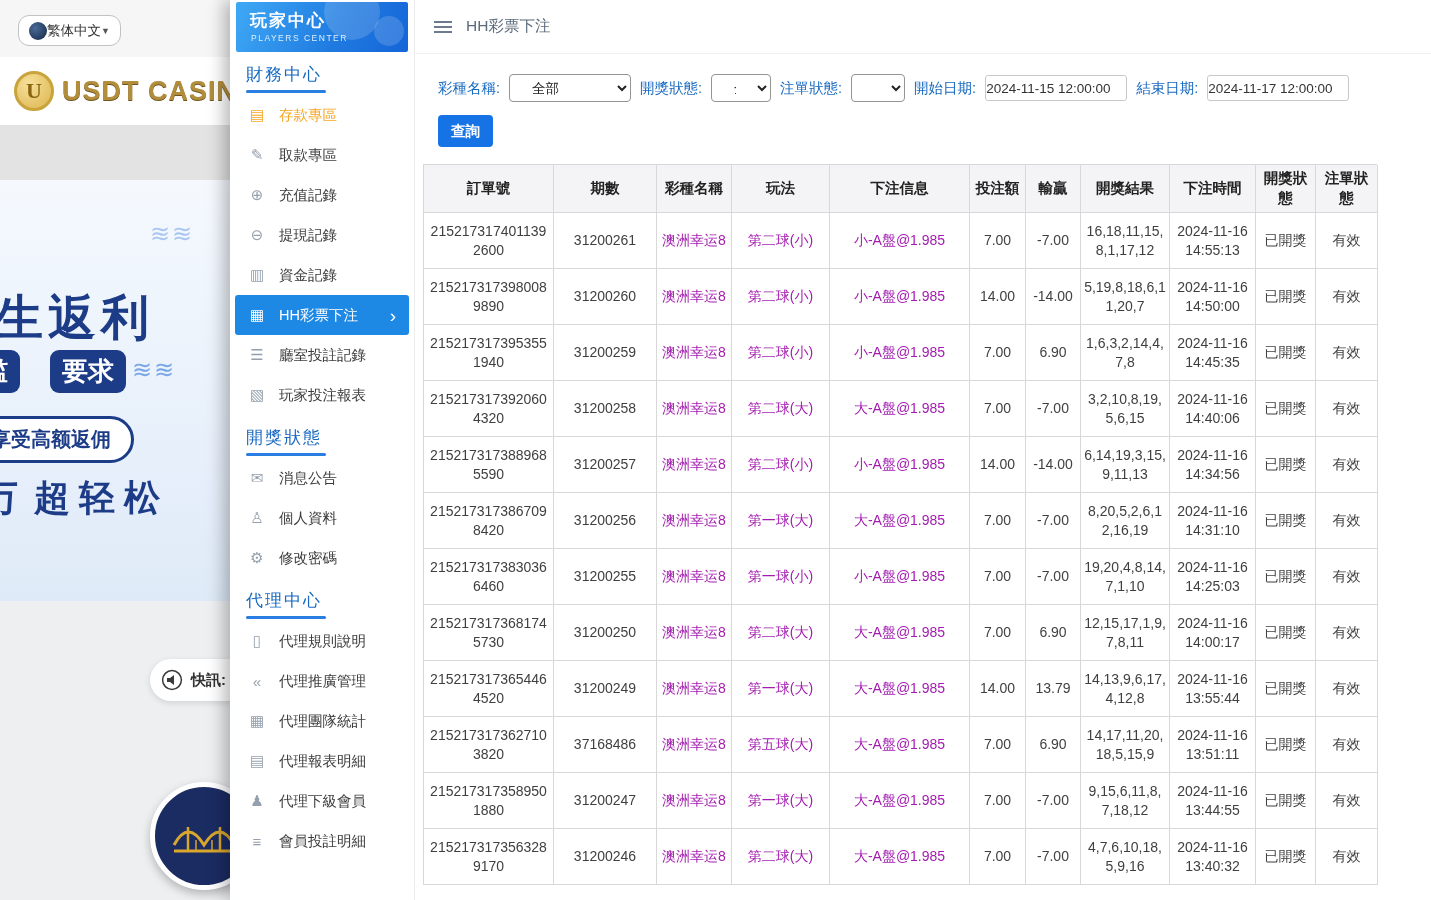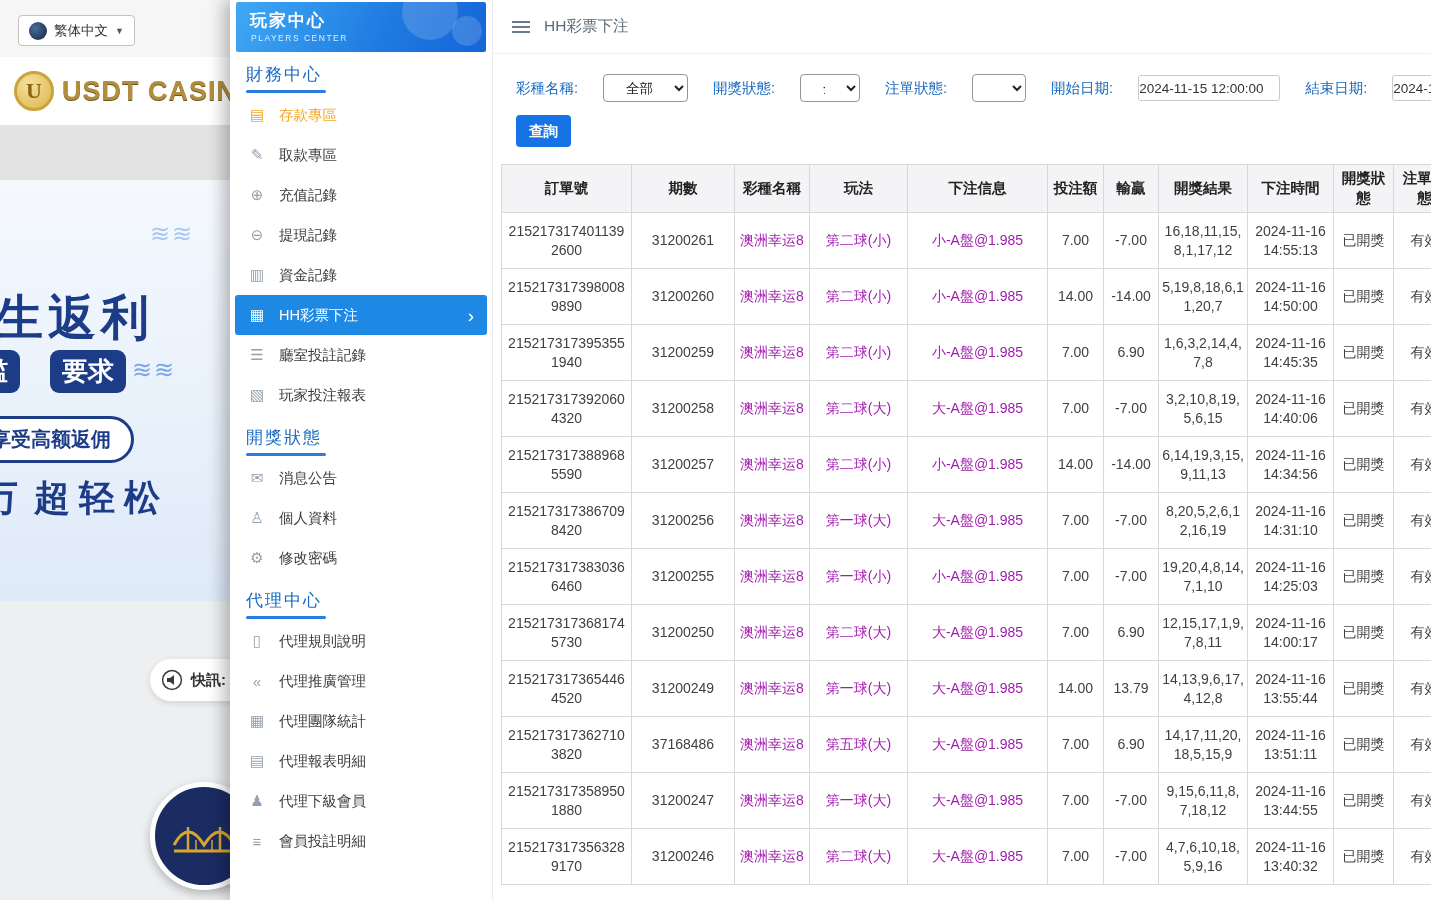--- a/index.html
+++ b/index.html
@@ -7,22 +7,22 @@
   body {
     font-family: "Liberation Sans","DejaVu Sans",sans-serif;
     background:#eef0f2; position:relative; color:#333;
   }
 
   
   .bg { position:absolute; inset:0; z-index:1; }
   .bg-topbar { position:absolute; left:0; top:0; width:100%; height:57px; background:#f6f6f6; }
   .lang-btn {
     position:absolute; left:18px; top:15px; height:31px; padding:8px 10px;
-    background:#fff; border:1px solid #c2c2c2; border-radius:4px;
-    display:flex; align-items:center; gap:7px; cursor:pointer; font-size:13.5px; color:#333;
+    background:#fff; border:1px solid #c2c2c2; border-radius:11px;
+    display:flex; align-items:center; cursor:pointer; font-size:13.5px; color:#333;
   }
   .globe { width:18px; height:18px; border-radius:50%;
     background: radial-gradient(circle at 35% 35%, #4a6b96, #233a5c 70%); flex:none; }
   .caret { font-size:9px; color:#555; }
   .logo-row { position:absolute; left:0; top:57px; width:100%; height:68px; background:#ffffff;
     display:flex; align-items:center; gap:8px; padding-left:14px; }
   .coin { width:40px; height:40px; border-radius:50%; border:3px solid #c9a43c;
     background: radial-gradient(circle at 35% 30%, #f7e09a, #dcb54f); color:#8a6410;
     display:flex; align-items:center; justify-content:center; font-weight:bold; font-size:22px;
     font-family:"Liberation Serif","DejaVu Serif",serif; }
@@ -51,21 +51,21 @@
     display:flex; align-items:center; gap:8px; padding-left:11px; font-size:15px; font-weight:bold; color:#333; }
   .bridge-badge { position:absolute; left:150px; top:782px; width:108px; height:108px; border-radius:50%;
     background:#1b2c63; border:5px solid #fff; box-shadow:0 4px 10px rgba(0,0,0,.25);
     display:flex; align-items:center; justify-content:center; }
 
   
   .panel { position:absolute; left:230px; top:0; bottom:0; right:0; background:#fff;
     box-shadow:-6px 0 16px rgba(0,0,0,.28); z-index:5; display:flex; }
 
   
-  .sidebar { width:263px; flex:none; border-right:1px solid #ececec; overflow:hidden; background:#fff; }
+  .sidebar { width:185px; flex:none; border-right:1px solid #ececec; overflow:hidden; background:#fff; }
   .side-header { margin:2px 6px 0; height:50px; border-radius:2px; position:relative; overflow:hidden;
     background: linear-gradient(115deg,#3fa9f5 0%, #1f7ae0 60%, #1565d8 100%); }
   .side-header .deco1, .side-header .deco2 { position:absolute; border-radius:50%; background:rgba(255,255,255,.16); }
   .deco1 { width:56px; height:56px; right:28px; top:-18px; }
   .deco2 { width:30px; height:30px; right:4px; top:14px; }
   .side-header .t { position:absolute; left:14px; top:7px; color:#fff; font-size:17px; font-weight:bold; letter-spacing:2px; }
   .side-header .s { position:absolute; left:15px; top:31px; color:#dcefff; font-size:8.5px; letter-spacing:1.5px; }
   .side-title { position:relative; padding:11px 16px 9px; font-size:17px; color:#1769c0; letter-spacing:2px; }
   .side-title::after { content:''; position:absolute; left:16px; bottom:2px; width:80px; height:3px;
     background:#2a7de1; border-radius:2px; }
@@ -78,21 +78,21 @@
   .side-chevron { margin-left:auto; font-size:19px; color:#fff; line-height:1; }
 
   
   .main { flex:1; position:relative; overflow:hidden; }
   .main-header { height:54px; display:flex; align-items:center; gap:14px; padding:0 19px;
     border-bottom:1px solid #f1f1f1; color:#5c6b7c; }
   .menu-icon { width:18px; height:12px; position:relative; cursor:pointer; }
   .menu-icon i { position:absolute; left:0; top:0; width:18px; height:2px; background:#6b7a8c;
     box-shadow:0 5px 0 #6b7a8c, 0 10px 0 #6b7a8c; }
   .page-title { font-size:15.5px; }
-  .filters { display:flex; align-items:center; gap:25px; margin:20px 4px 0 23px; font-size:14.5px; white-space:nowrap; }
+  .filters { display:flex; align-items:center; gap:9px; margin:20px 4px 0 23px; font-size:14.5px; white-space:nowrap; }
   .f-label { color:#1769c0; }
   select { height:28px; border:1px solid #949494; border-radius:4px; background:#fff;
     font-size:13.5px; color:#222; padding:0 18px; cursor:pointer;
     font-family:"Liberation Sans","DejaVu Sans",sans-serif; }
   .sel-wide { width:122px; }
   .sel-s1 { width:60px; }
   .sel-s2 { width:54px; }
   .date-input { width:142px; height:26px; border:1px solid #c9c9c9; border-radius:3px;
     padding:0 0; font-size:13.5px; color:#333;
     font-family:"Liberation Sans","DejaVu Sans",sans-serif; }

